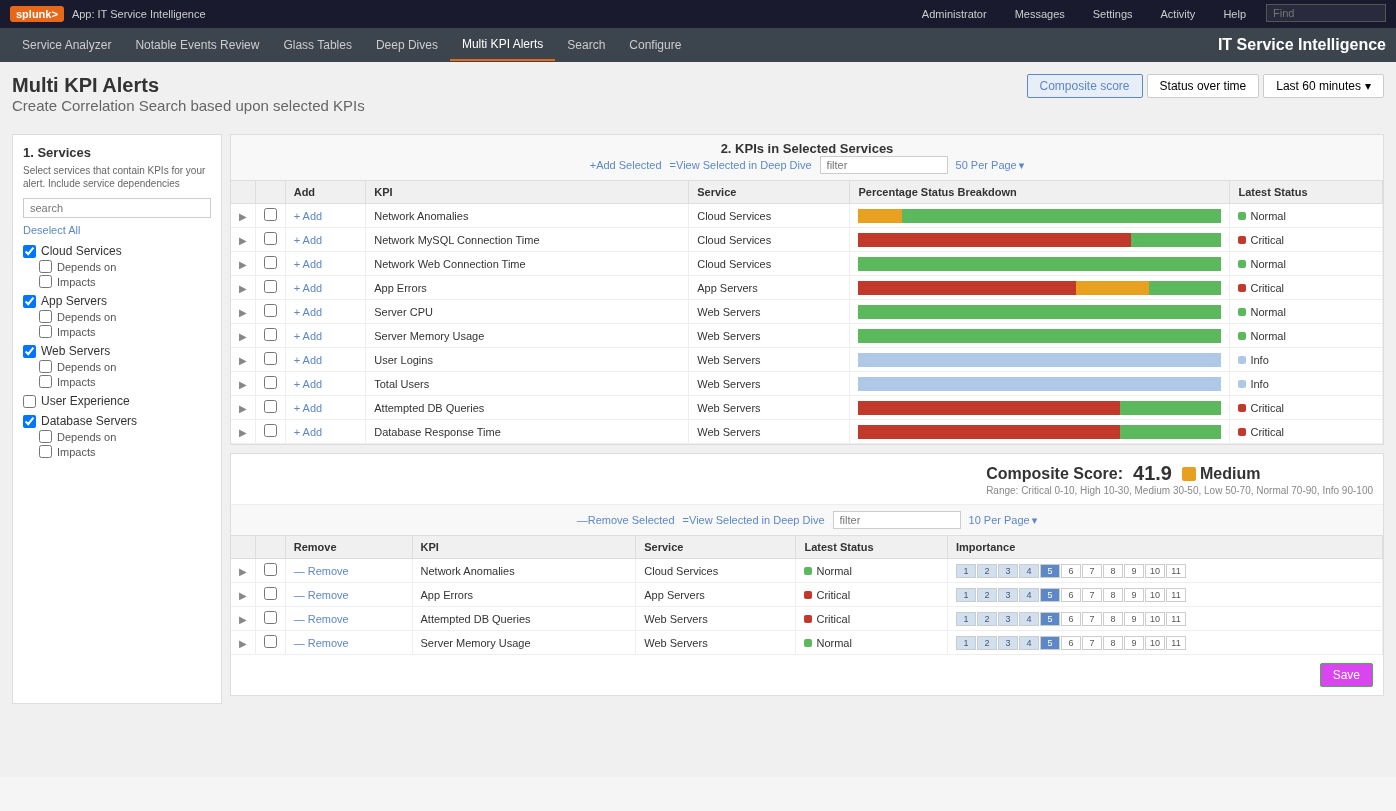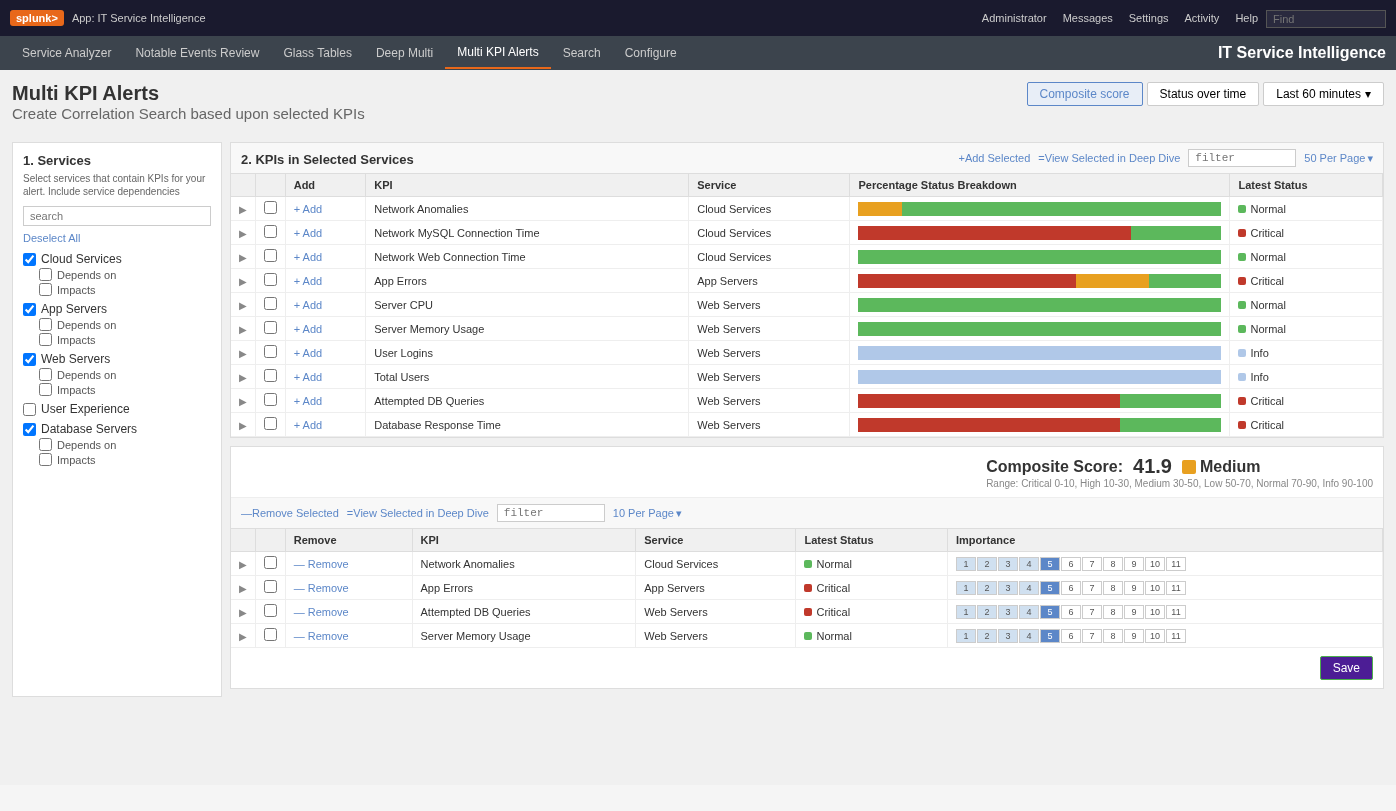--- a/index.html
+++ b/index.html
@@ -4,41 +4,41 @@
   <style>
     * { box-sizing: border-box; margin: 0; padding: 0; }
     body { font-family: Arial, sans-serif; font-size: 12px; background: #f5f5f5; color: #333; }
 
     
     .top-bar {
       background: #1a1a2e;
       display: flex;
       align-items: center;
       padding: 0 10px;
-      height: 36px;
+      height: 28px;
       color: #ccc;
     }
     .splunk-logo {
       background: #e8681a;
       color: white;
       font-weight: bold;
       font-size: 11px;
       padding: 2px 6px;
       border-radius: 3px;
       margin-right: 8px;
     }
     .app-title {
       color: #ccc;
       font-size: 11px;
       margin-right: auto;
     }
     .top-nav-items {
       display: flex;
-      gap: 0;
-      align-items: flex-end;
+      gap: 12px;
+      align-items: flex-start;
     }
     .top-nav-item {
       color: #ccc;
       font-size: 11px;
       padding: 4px 8px;
       cursor: pointer;
       display: flex;
       align-items: center;
       gap: 3px;
     }
@@ -160,43 +160,43 @@
     .section {
       background: white;
       border: 1px solid #ddd;
       margin-bottom: 8px;
     }
     .section-header {
       background: #f8f8f8;
       border-bottom: 1px solid #ddd;
       padding: 6px 10px;
       display: flex;
-      align-items: flex-end;
+      align-items: center;
       justify-content: space-between;
+      flex-direction: column;
     }
     .section-title {
       font-weight: bold;
       font-size: 13px;
     }
     .section-controls {
       display: flex;
       align-items: center;
       gap: 8px;
     }
     .section-link {
       color: #5c87c8;
       font-size: 11px;
       cursor: pointer;
     }
     .filter-input {
       border: 1px solid #ccc;
       padding: 2px 6px;
       font-size: 11px;
-      width: 108px;
-      font-family: Liberation Mono, monospace;
+      width: 128px;
     }
     .per-page-select {
       font-size: 11px;
       color: #5c87c8;
       cursor: pointer;
       display: flex;
       align-items: center;
       gap: 2px;
     }
 
@@ -273,21 +273,21 @@
     
     .btn {
       padding: 4px 12px;
       font-size: 12px;
       cursor: pointer;
       border: 1px solid #ccc;
       background: #fff;
       border-radius: 2px;
     }
     .btn-primary {
-      background: #4c1d95;
+      background: #d946ef;
       border-color: #4cae4c;
       color: white;
     }
     .btn-active {
       background: #e8eef7;
       border-color: #5c87c8;
       color: #5c87c8;
     }
 
     .bottom-bar {
@@ -334,21 +334,21 @@
       <span class="top-nav-item">Activity</span>
       <span class="top-nav-item">Help</span>
       <input class="find-input" placeholder="Find" style="">
     </div>
   </div>
 
   <div class="nav-bar">
     <a class="nav-item">Service Analyzer</a>
     <a class="nav-item">Notable Events Review</a>
     <a class="nav-item">Glass Tables</a>
-    <a class="nav-item">Deep Multi</a>
+    <a class="nav-item">Deep Dives</a>
     <a class="nav-item" style="color:white;border-bottom:2px solid #e8681a;">Multi KPI Alerts</a>
     <a class="nav-item">Search</a>
     <a class="nav-item">Configure</a>
     <span class="nav-brand">IT Service Intelligence</span>
   </div>
 
   <div class="main-content">
 
     <div style="display:flex;justify-content:space-between;align-items:flex-start;margin-bottom:10px;">
       <div class="page-header">

